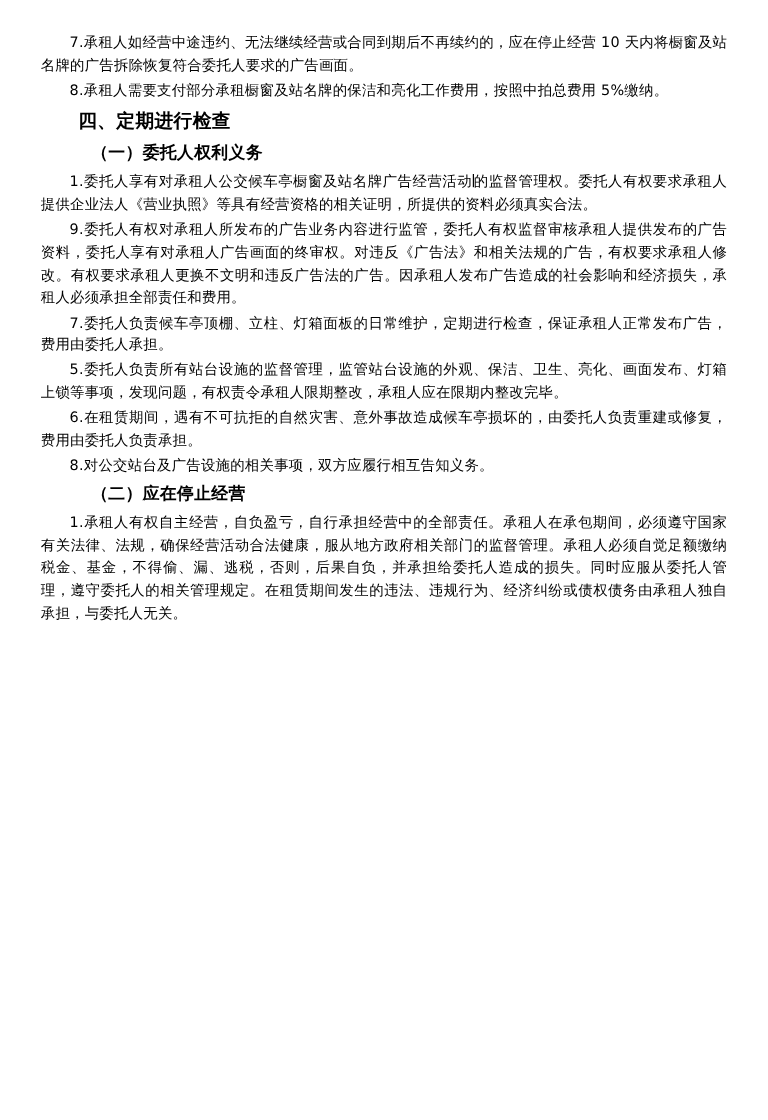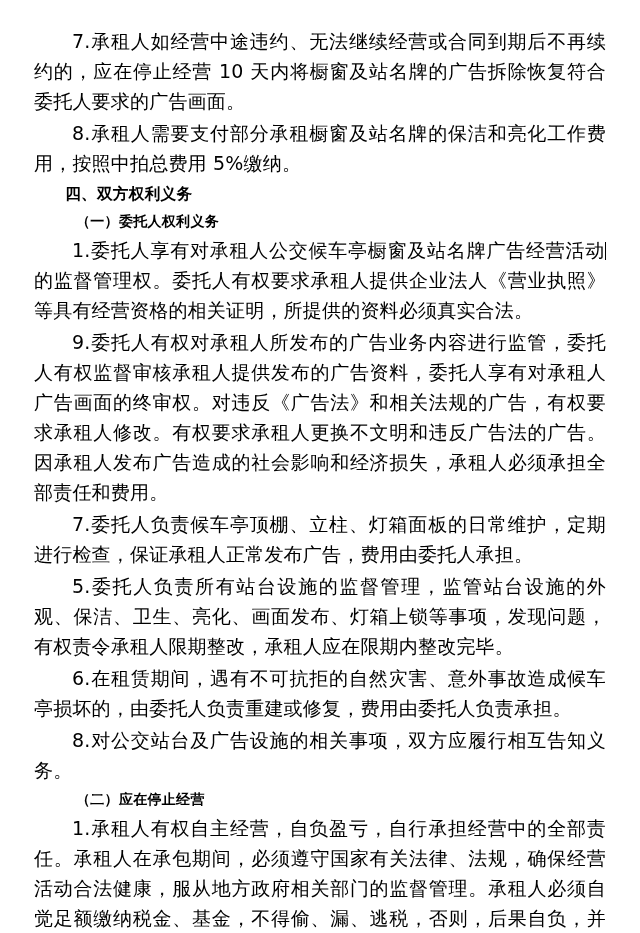--- a/index.html
+++ b/index.html
@@ -15,21 +15,21 @@
     overflow: hidden;
   }
   .page {
     box-sizing: border-box;
     width: 640px;
     height: 933px;
     padding: 26px 34px 10px 34px;
     background: #ffffff;
   }
   .para {
-    font-size: 19px;
+    font-size: 12px;
     line-height: 1.58;
     text-align: justify;
     text-justify: inter-ideograph;
     margin: 0 0 2px 0;
     letter-spacing: 0.2px;
   }
   .indent {
     text-indent: 2em;
   }
   .heading {
@@ -57,21 +57,21 @@
   }
 </style>
 </head>
 <body>
 
 <div class="page">
 
   <p class="para indent">7.承租人如经营中途违约、无法继续经营或合同到期后不再续约的，应在停止经营 10 天内将橱窗及站名牌的广告拆除恢复符合委托人要求的广告画面。</p>
   <p class="para indent">8.承租人需要支付部分承租橱窗及站名牌的保洁和亮化工作费用，按照中拍总费用 5%缴纳。</p>
 
-  <p class="heading">四、双方权利义务</p>
+  <p class="heading">四、定期进行检查</p>
 
   <p class="subheading">（一）委托人权利义务</p>
 
   <p class="para indent"><span>1.委托人享有对承租人公交候车亭橱窗及站名牌广告经营活动</span><span class="caret"></span><span>的监督管理权。委托人有权要求承租人提供企业法人《营业执照》等具有经营资格的相关证明，所提供的资料必须真实合法。</span></p>
 
   <p class="para indent">9.委托人有权对承租人所发布的广告业务内容进行监管，委托人有权监督审核承租人提供发布的广告资料，委托人享有对承租人广告画面的终审权。对违反《广告法》和相关法规的广告，有权要求承租人修改。有权要求承租人更换不文明和违反广告法的广告。因承租人发布广告造成的社会影响和经济损失，承租人必须承担全部责任和费用。</p>
   <p class="para indent">7.委托人负责候车亭顶棚、立柱、灯箱面板的日常维护，定期进行检查，保证承租人正常发布广告，费用由委托人承担。</p>
   <p class="para indent">5.委托人负责所有站台设施的监督管理，监管站台设施的外观、保洁、卫生、亮化、画面发布、灯箱上锁等事项，发现问题，有权责令承租人限期整改，承租人应在限期内整改完毕。</p>
   <p class="para indent">6.在租赁期间，遇有不可抗拒的自然灾害、意外事故造成候车亭损坏的，由委托人负责重建或修复，费用由委托人负责承担。</p>
   <p class="para indent">8.对公交站台及广告设施的相关事项，双方应履行相互告知义务。</p>

